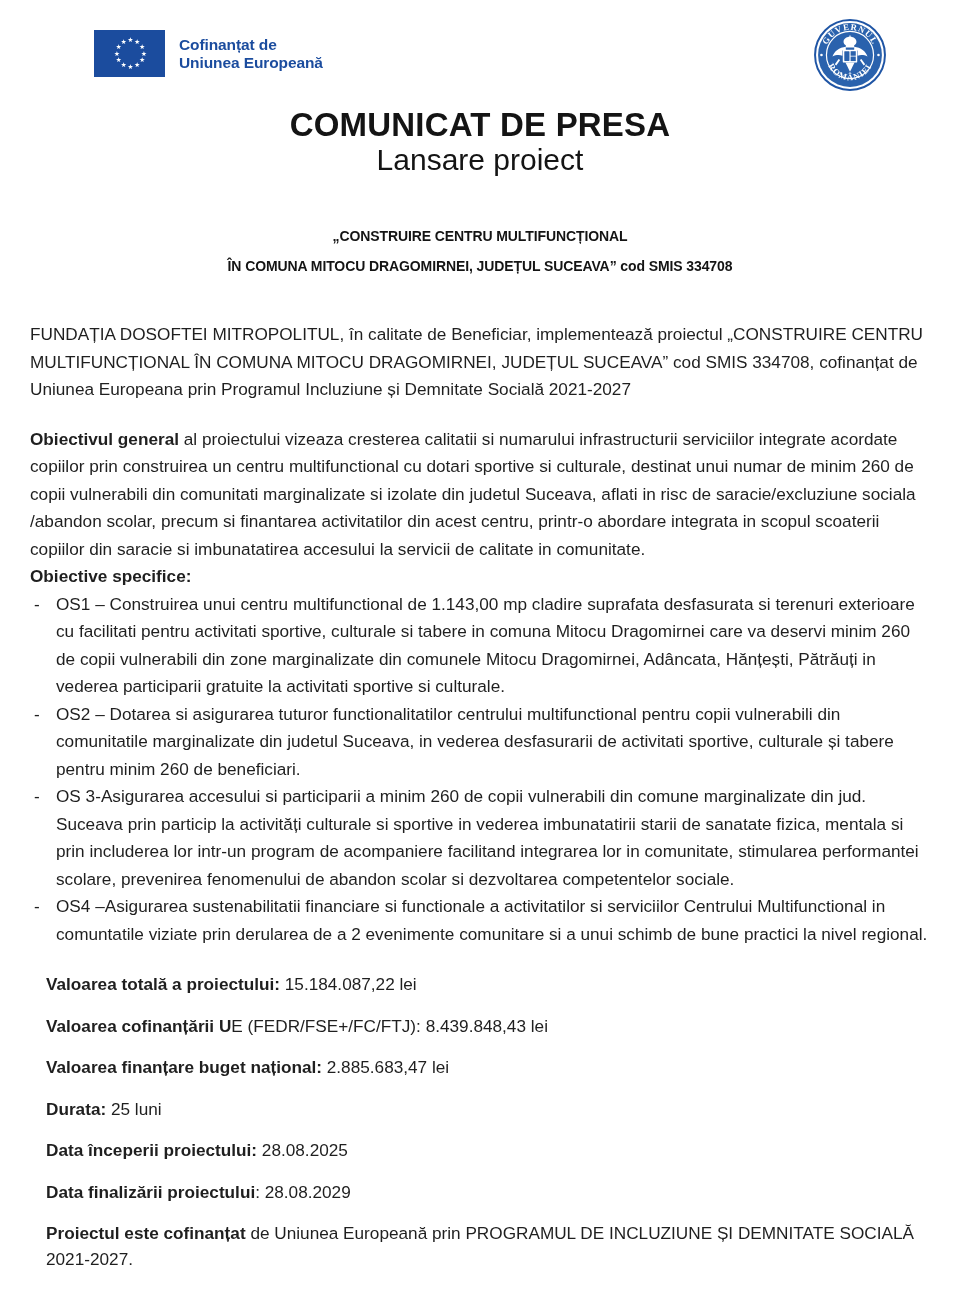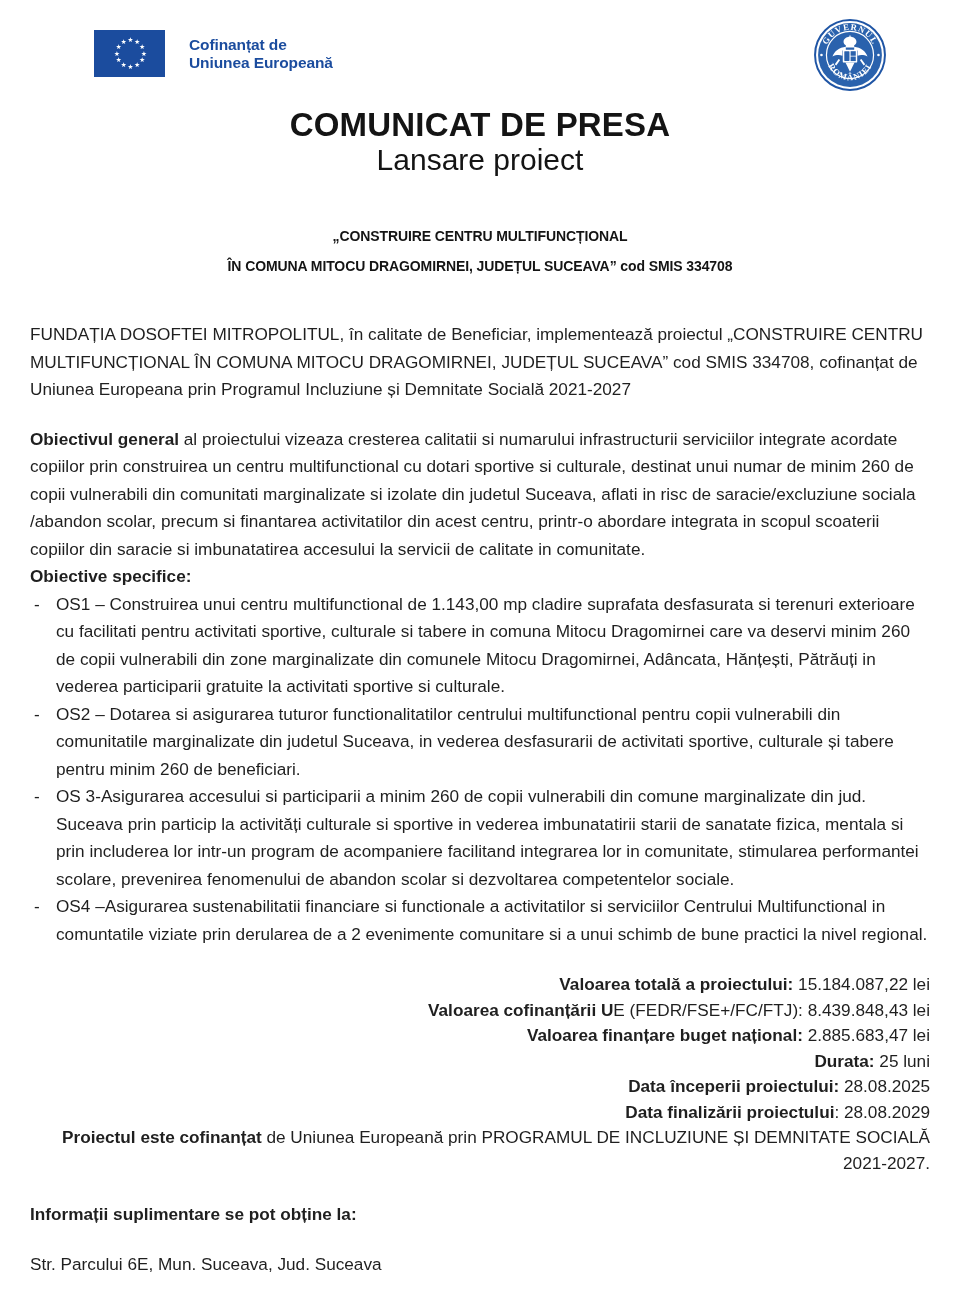--- a/index.html
+++ b/index.html
@@ -26,21 +26,21 @@
   .header {
     position: relative;
     height: 92px;
   }
   .eu-logo {
     position: absolute;
     left: 38px;
     top: 30px;
     display: flex;
     align-items: center;
-    gap: 24px;
+    gap: 14px;
     padding-left: 26px;
   }
   .eu-flag {
     position: relative;
     width: 71px;
     height: 47px;
     background: #1b4c9e;
     flex: none;
   }
   .eu-star {
@@ -139,22 +139,21 @@
   }
 
   
   .facts {
     margin-top: 24px;
     font-size: 17.2px;
     line-height: 25.5px;
     color: #1f1f1f;
   }
   .facts div {
-    margin: 0;
-    text-align: right;
+    margin: 16px;
   }
 
   .contact-head {
     margin-top: 26px;
     font-size: 17.2px;
     line-height: 25.5px;
     font-weight: bold;
     color: #1f1f1f;
   }
   .contact {

